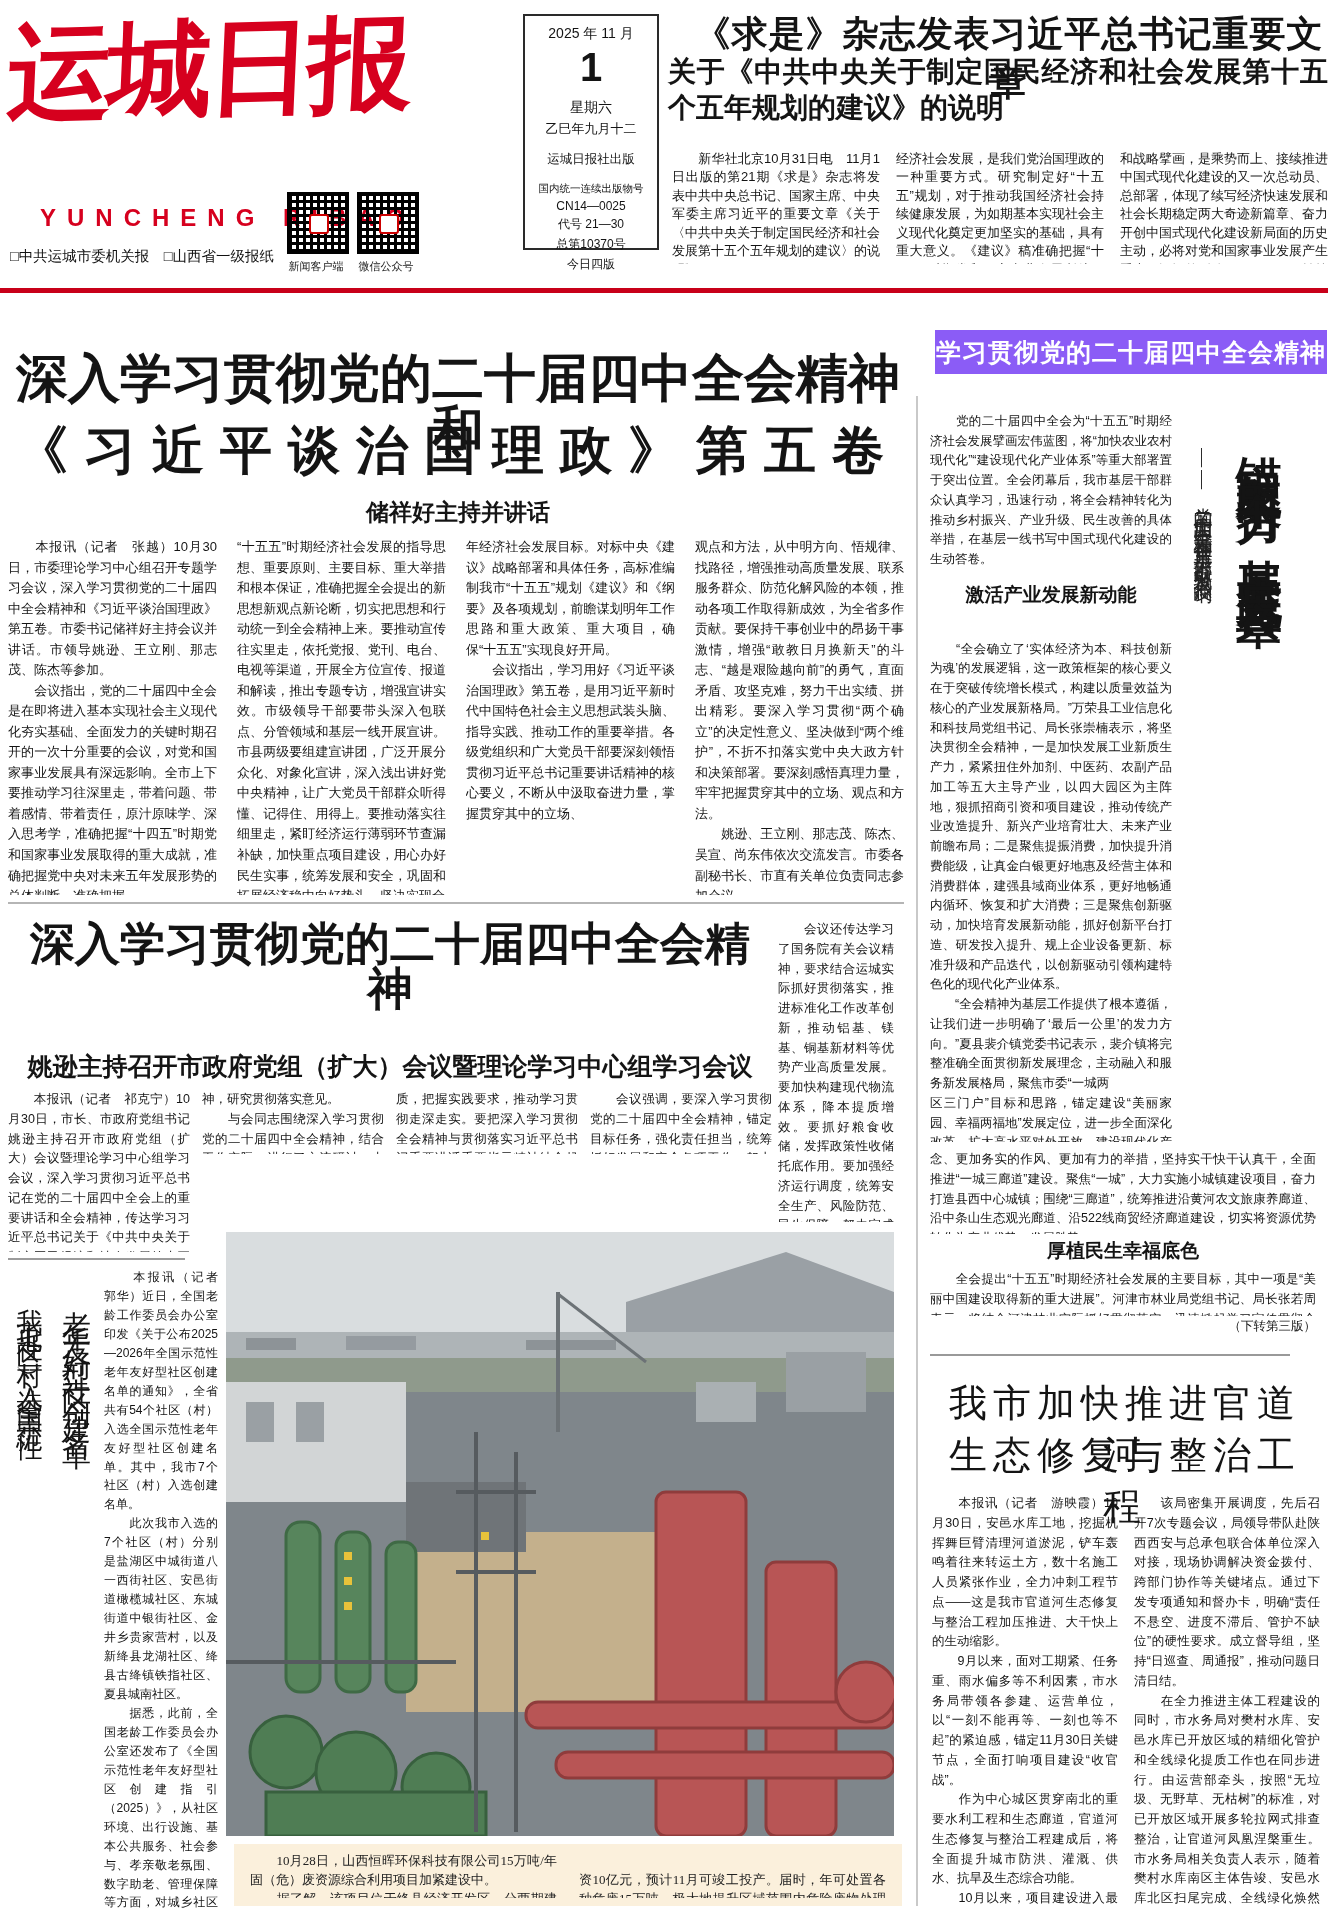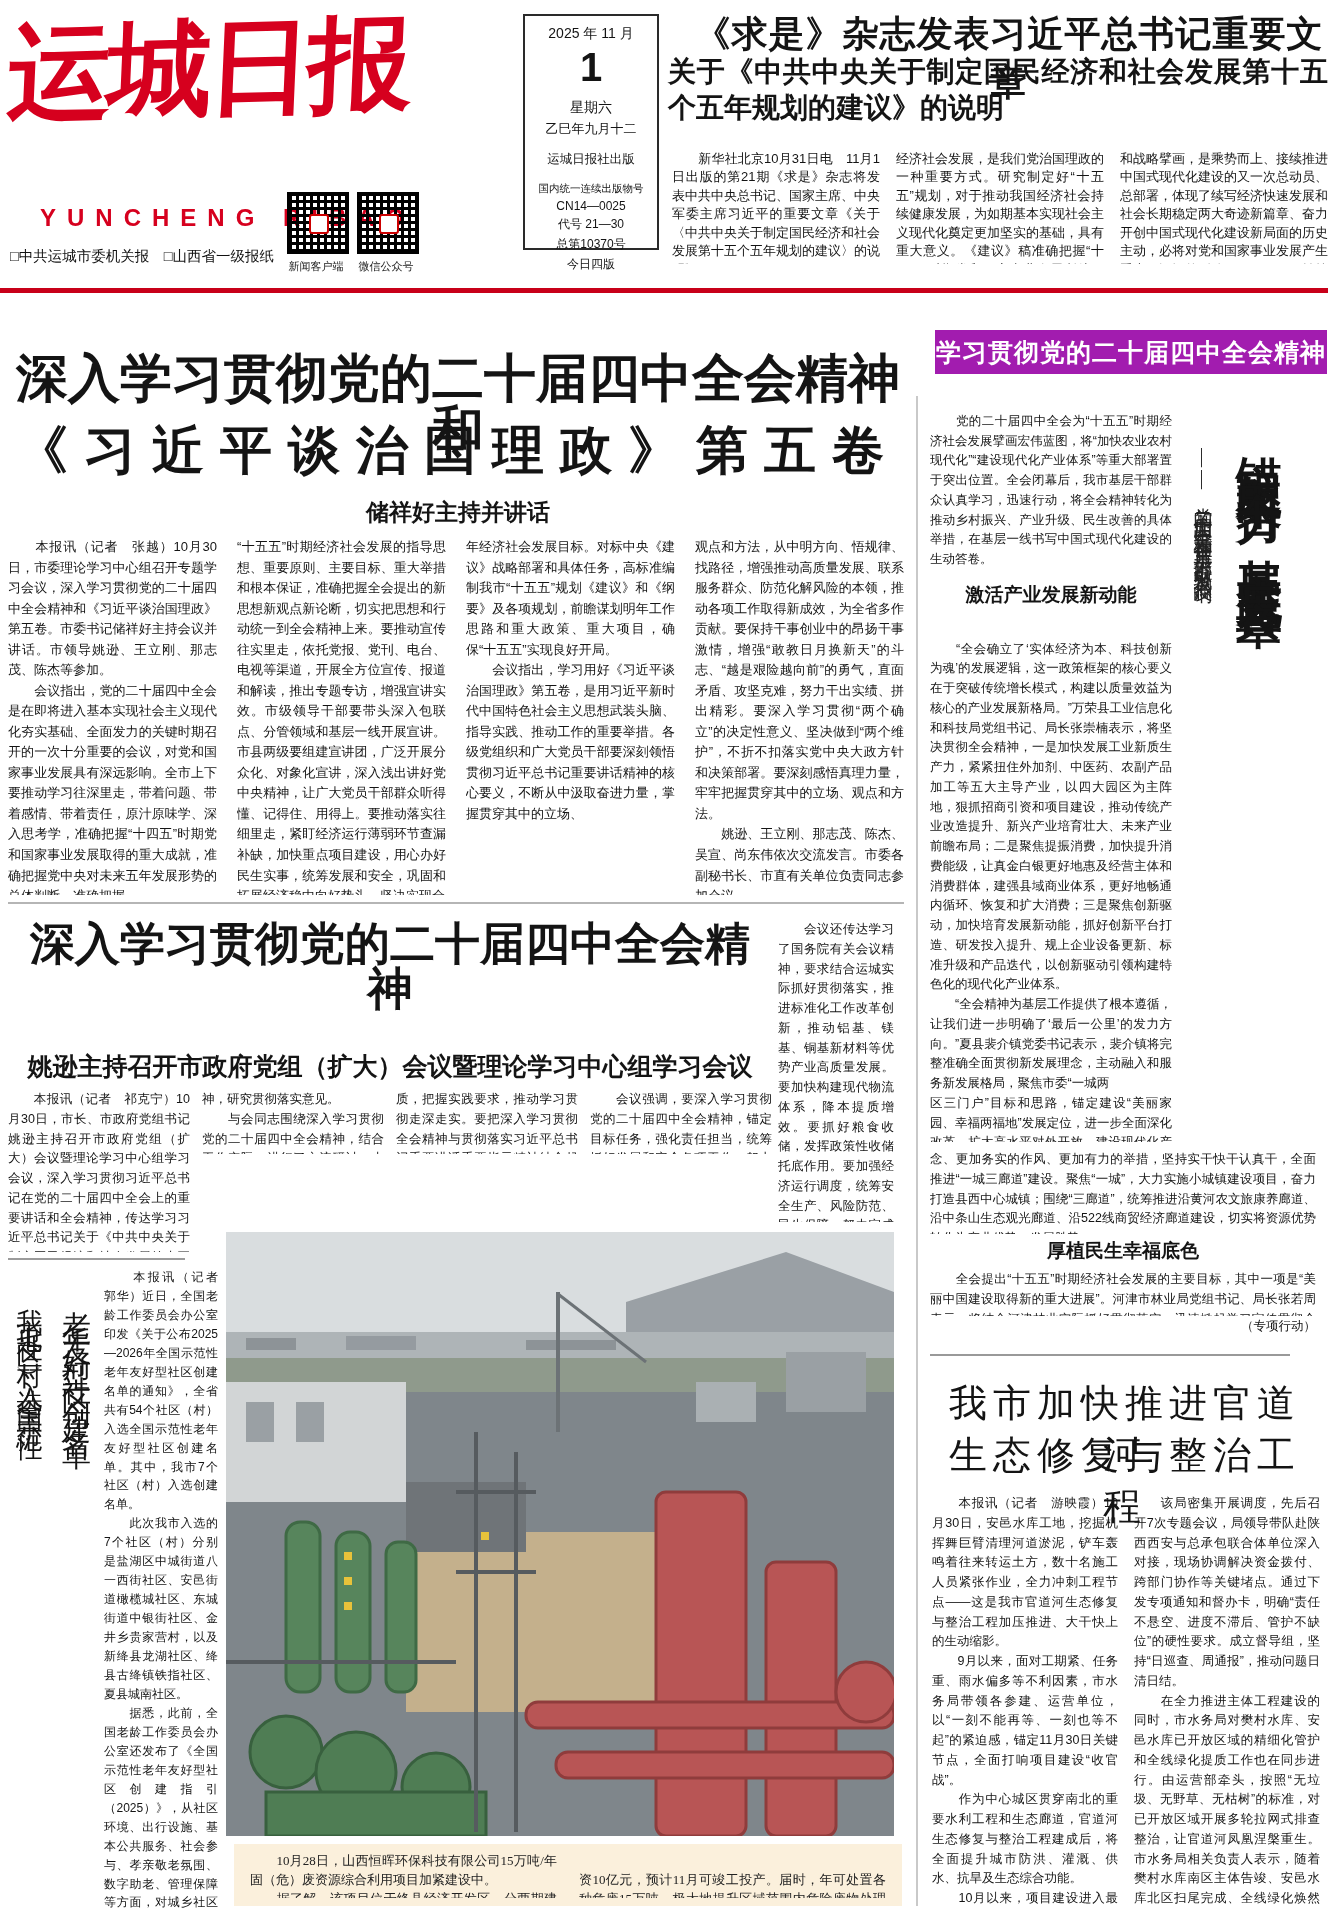--- a/index.html
+++ b/index.html
@@ -42,21 +42,21 @@
   #divider1{left:8px;top:902px;width:896px;height:2px;background:#b5b5b5;}
   
   .s2-headline{left:8px;width:764px;text-align:center;font-size:45px;font-weight:600;line-height:1.0;
       font-family:"Liberation Serif","DejaVu Serif",serif;}
   #s2-sub{left:8px;top:1050px;width:764px;text-align:center;font-size:25px;font-weight:900;}
   .s2col{top:1090px;height:64px;width:182px;font-size:12.5px;}
   #s2c1{height:162px;}
   #s2c5{top:920px;height:302px;width:116px;}
   #divider2{left:8px;top:1258px;width:177px;height:2px;background:#9b9b9b;}
   
-  #banner{left:935px;top:330px;width:392px;height:44px;background:#a21caf;color:#fff;
+  #banner{left:935px;top:330px;width:392px;height:44px;background:#8b5cf6;color:#fff;
       display:flex;align-items:center;justify-content:center;font-size:25px;font-weight:900;letter-spacing:1px;}
   #r-colA{left:930px;top:392px;width:242px;height:750px;font-size:12.5px;}
   .r-subhead{font-weight:900;font-size:19px;text-align:center;margin:10px 0;white-space:normal;}
   #v-sub{left:1190px;top:448px;height:660px;writing-mode:vertical-rl;font-size:19px;letter-spacing:3px;
       font-family:"Liberation Serif",serif;color:#222;}
   #v-headline{left:1228px;top:420px;height:744px;writing-mode:vertical-rl;font-size:46px;font-weight:900;
       letter-spacing:7px;font-family:"Liberation Serif","DejaVu Serif",serif;}
   #r-wide{left:930px;top:1150px;width:386px;height:84px;font-size:12.5px;}
   #r-subhead2{left:930px;top:1238px;width:386px;text-align:center;font-size:19px;font-weight:900;}
   #r-para2{left:930px;top:1270px;width:386px;height:46px;font-size:12.5px;}
@@ -149,21 +149,21 @@
     <span>　　“全会确立了‘实体经济为本、科技创新为魂’的发展逻辑，这一政策框架的核心要义在于突破传统增长模式，构建以质量效益为核心的产业发展新格局。”万荣县工业信息化和科技局党组书记、局长张崇楠表示，将坚决贯彻全会精神，一是加快发展工业新质生产力，紧紧扭住外加剂、中医药、农副产品加工等五大主导产业，以四大园区为主阵地，狠抓招商引资和项目建设，推动传统产业改造提升、新兴产业培育壮大、未来产业前瞻布局；二是聚焦提振消费，加快提升消费能级，让真金白银更好地惠及经营主体和消费群体，建强县域商业体系，更好地畅通内循环、恢复和扩大消费；三是聚焦创新驱动，加快培育发展新动能，抓好创新平台打造、研发投入提升、规上企业设备更新、标准升级和产品迭代，以创新驱动引领构建特色化的现代化产业体系。
 　　“全会精神为基层工作提供了根本遵循，让我们进一步明确了‘最后一公里’的发力方向。”夏县裴介镇党委书记表示，裴介镇将完整准确全面贯彻新发展理念，主动融入和服务新发展格局，聚焦市委“一城两</span>
     <span>区三门户”目标和思路，锚定建设“美丽家园、幸福两福地”发展定位，进一步全面深化改革、扩大高水平对外开放，建设现代化产业体系，统筹好发展和安全；立足自身资源禀赋和产业基础，因地制宜、科学谋划产业发展和产业布局，延伸产业链条，不断壮大集体经济，推动农业增效、农民增收；坚持党建引领，推动党建与基层治理深度融合，构建全方位、多层次的基层治理体系，持续提升人民群众获得感和幸福感。
 　　伟大事业催人奋进，宏伟目标引领前行。平陆县常乐镇党委书记陈涛表示，站在新的历史节点，常乐镇将锚定市委“一城两区三门户”目标和思路，以更加坚定的信</span>
   </div>
   <div class="abs" id="v-sub">——党的二十届四中全会精神在全市基层干部群众中引发热烈反响</div>
   <div class="abs" id="v-headline">锚定航向聚合力　基层实践见真章</div>
   <div class="abs col" id="r-wide">念、更加务实的作风、更加有力的举措，坚持实干快干认真干，全面推进“一城三廊道”建设。聚焦“一城”，大力实施小城镇建设项目，奋力打造县西中心城镇；围绕“三廊道”，统筹推进沿黄河农文旅康养廊道、沿中条山生态观光廊道、沿522线商贸经济廊道建设，切实将资源优势转化为产业优势、发展胜势。</div>
   <div class="abs" id="r-subhead2">厚植民生幸福底色</div>
   <div class="abs col" id="r-para2">　　全会提出“十五五”时期经济社会发展的主要目标，其中一项是“美丽中国建设取得新的重大进展”。河津市林业局党组书记、局长张若周表示，将结合河津林业实际抓好贯彻落实，迅速掀起学习宣传贯彻全会精神热潮。</div>
-  <div class="abs" id="r-jump">（专项行动）</div>
+  <div class="abs" id="r-jump">（下转第三版）</div>
   <div class="abs" id="divider3"></div>
 
   <div class="abs" id="senior-titles">
     <div class="v-title-col" id="sv1">我市七社区（村）入选全国示范性</div>
     <div class="v-title-col" id="sv2">老年友好型社区创建名单</div>
   </div>
   <div class="abs col" id="senior-body">　　本报讯（记者　郭华）近日，全国老龄工作委员会办公室印发《关于公布2025—2026年全国示范性老年友好型社区创建名单的通知》，全省共有54个社区（村）入选全国示范性老年友好型社区创建名单。其中，我市7个社区（村）入选创建名单。
 　　此次我市入选的7个社区（村）分别是盐湖区中城街道八一西街社区、安邑街道橄榄城社区、东城街道中银街社区、金井乡贵家营村，以及新绛县龙湖社区、绛县古绛镇铁指社区、夏县城南社区。
 　　据悉，此前，全国老龄工作委员会办公室还发布了《全国示范性老年友好型社区创建指引（2025）》，从社区环境、出行设施、基本公共服务、社会参与、孝亲敬老氛围、数字助老、管理保障等方面，对城乡社区的全国示范性老年友好型社区创建工作提出具体要求。</div>
 

